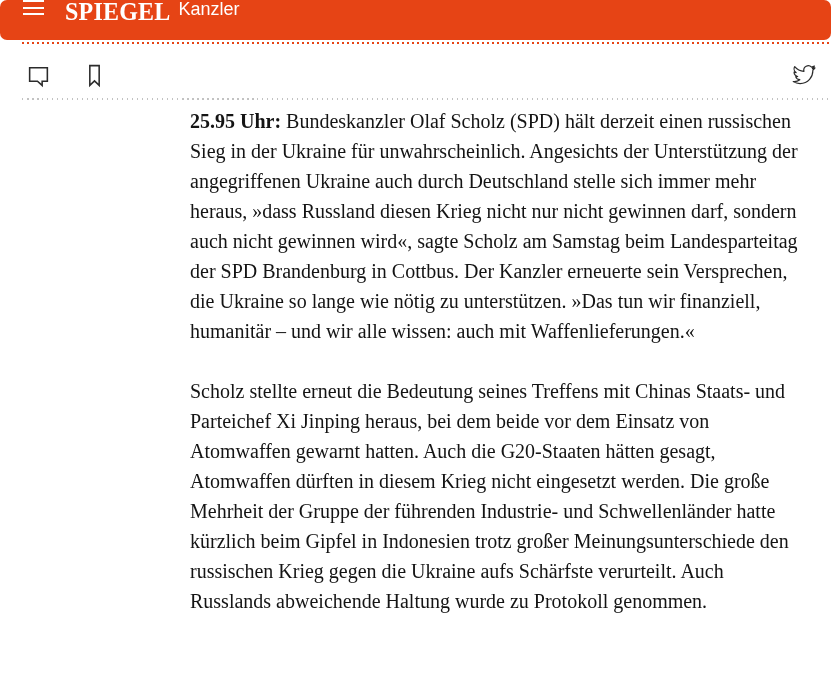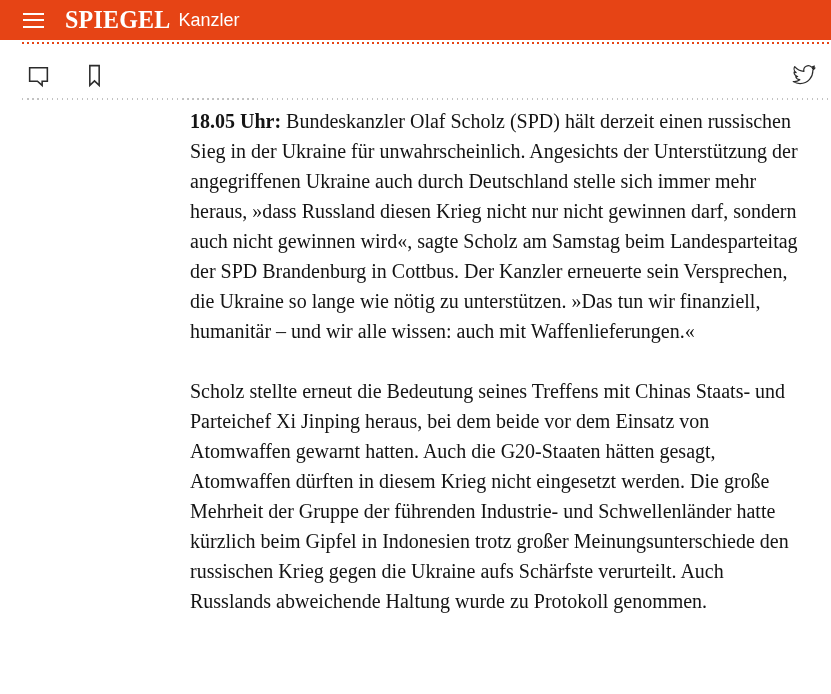--- a/index.html
+++ b/index.html
@@ -11,22 +11,23 @@
     background: #ffffff;
     overflow: hidden;
     font-family: "Liberation Sans", sans-serif;
   }
 
   
   .app-header {
     height: 40px;
     background: #e64415;
     display: flex;
-    align-items: center;
+    align-items: flex-start;
     padding-left: 23px;
+    border-radius: 7px;
   }
   .menu-btn {
     background: none;
     border: none;
     padding: 0;
     width: 21px;
     height: 15px;
     display: flex;
     flex-direction: column;
     justify-content: space-between;
@@ -132,17 +133,17 @@
       <svg width="26" height="24" viewBox="0 0 24 24" fill="none" stroke="#2b2b2b" stroke-width="1.2" stroke-linejoin="round">
         <path d="M23 4.9c-.8.36-1.66.6-2.56.7a4.5 4.5 0 0 0 1.97-2.48 9 9 0 0 1-2.85 1.09 4.48 4.48 0 0 0-7.64 4.09A12.72 12.72 0 0 1 2.7 3.64a4.48 4.48 0 0 0 1.39 5.98c-.73-.02-1.42-.22-2.02-.56v.06a4.48 4.48 0 0 0 3.6 4.4c-.66.18-1.36.2-2.03.07a4.48 4.48 0 0 0 4.18 3.11A9 9 0 0 1 1.2 18.55a12.69 12.69 0 0 0 6.88 2.02c8.26 0 12.78-6.84 12.78-12.77 0-.2 0-.39-.01-.58A9.1 9.1 0 0 0 23 4.9z"></path>
       </svg>
     </span>
   </button>
 </div>
 <div class="dots-gray"></div>
 
 <main class="article">
   <p>
-    <strong class="entry-time">18.05 Uhr:</strong>
+    <strong class="entry-time">25.95 Uhr:</strong>
     <span>Bundeskanzler Olaf Scholz (SPD) hält derzeit einen russischen Sieg in der Ukraine für unwahrscheinlich. Angesichts der Unterstützung der angegriffenen Ukraine auch durch Deutschland stelle sich immer mehr heraus, »dass Russland diesen Krieg nicht nur nicht gewinnen darf, sondern auch nicht gewinnen wird«, sagte Scholz am Samstag beim Landesparteitag der SPD Brandenburg in Cottbus. Der Kanzler erneuerte sein Versprechen, die Ukraine so lange wie nötig zu unterstützen. »Das tun wir finanziell, humanitär – und wir alle wissen: auch mit Waffenlieferungen.«</span>
   </p>
   <p>Scholz stellte erneut die Bedeutung seines Treffens mit Chinas Staats- und Parteichef Xi Jinping heraus, bei dem beide vor dem Einsatz von Atomwaffen gewarnt hatten. Auch die G20-Staaten hätten gesagt, Atomwaffen dürften in diesem Krieg nicht eingesetzt werden. Die große Mehrheit der Gruppe der führenden Industrie- und Schwellenländer hatte kürzlich beim Gipfel in Indonesien trotz großer Meinungsunterschiede den russischen Krieg gegen die Ukraine aufs Schärfste verurteilt. Auch Russlands abweichende Haltung wurde zu Protokoll genommen.</p>
 </main>
 
 </body></html>

